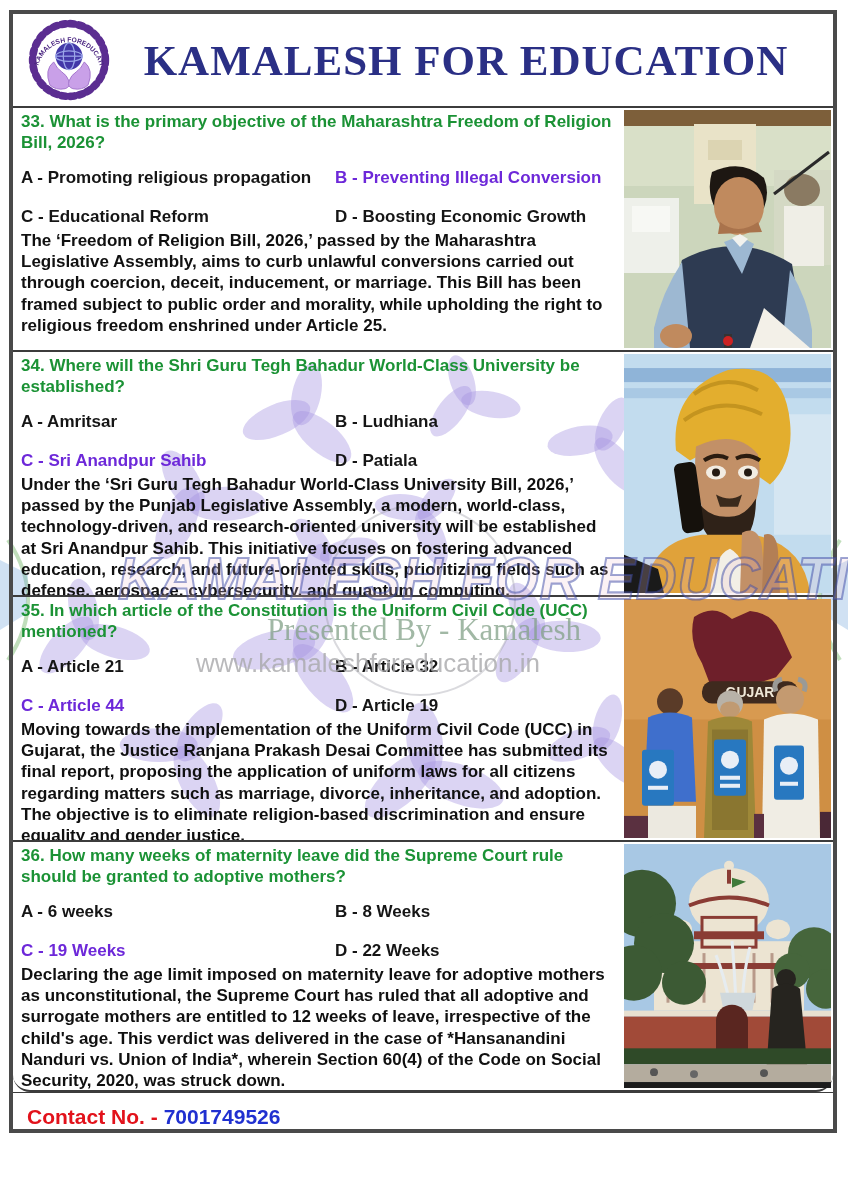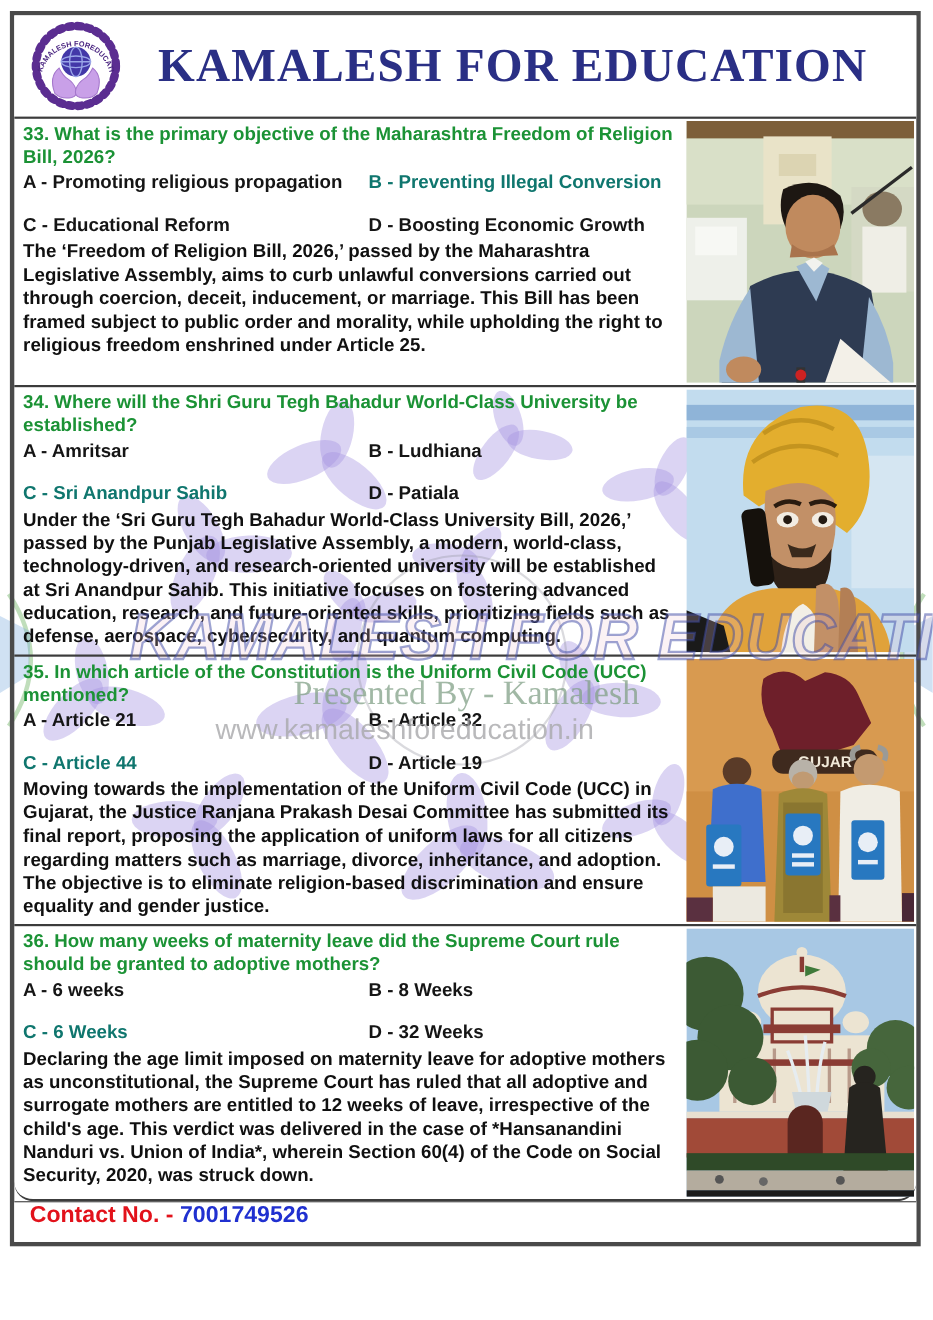--- a/index.html
+++ b/index.html
@@ -26,35 +26,35 @@
   
   .qsec{
     position:relative;display:flex;border-bottom:2px solid #3c3c3c;
     background:transparent;
   }
   .qsec:last-of-type{border-bottom:none;}
   .qtext{flex:1;padding:3px 10px 14px 8px;overflow:hidden;}
   .qtitle{font-size:17px;font-weight:bold;color:#1b9235;line-height:1.26;}
   .opts{
     display:grid;grid-template-columns:296px 1fr;column-gap:8px;row-gap:1px;
-    margin-top:2px;align-items:center;gap:18px;
+    margin-top:14px;align-items:center;gap:18px;
   }
   .opt{font-size:17px;font-weight:bold;color:#151515;line-height:1.22;}
-  .opt.correct{color:#0f766e;}
+  .opt.correct{color:#6d28d9;}
   .expl{font-size:17px;font-weight:bold;color:#101010;line-height:1.24;margin-top:3px;}
   .photo{
     flex:0 0 207px;width:207px;position:relative;padding:2px 2px 2px 0;
     display:flex;align-items:stretch;
   }
   .photo svg{width:100%;height:100%;display:block;}
   .h242{height:242px;} .h243{height:243px;} .h248{height:248px;border-radius:17px;}
   
   .footer{
     height:36px;border-top:1px solid #3c3c3c;background:#ffffff;
-    display:flex;align-items:flex-start;padding-left:14px;position:relative;z-index:2;
+    display:flex;align-items:flex-end;padding-left:14px;position:relative;z-index:2;
   }
   .contact-label{font-size:21px;font-weight:bold;color:#e2121b;}
   .contact-number{font-size:21px;font-weight:bold;color:#2030d0;margin-left:6px;}
   
   .leaves-layer{
     position:absolute;left:0;top:0;width:848px;height:1200px;z-index:1;
     pointer-events:none;
   }
   .wm-layer{
     position:absolute;left:0;top:0;width:848px;height:1200px;z-index:6;
@@ -278,22 +278,22 @@
       </svg>
     </div>
   </div>
 
   <div class="qsec h248">
     <div class="qtext">
       <div class="qtitle"><span>36.</span> <span>How many weeks of maternity leave did the Supreme Court rule should be granted to adoptive mothers?</span></div>
       <div class="opts">
         <div class="opt">A - 6 weeks</div>
         <div class="opt">B - 8 Weeks</div>
-        <div class="opt correct">C - 6 Weeks</div>
-        <div class="opt">D - 32 Weeks</div>
+        <div class="opt correct">C - 19 Weeks</div>
+        <div class="opt">D - 22 Weeks</div>
       </div>
       <div class="expl">Declaring the age limit imposed on maternity leave for adoptive mothers as unconstitutional, the Supreme Court has ruled that all adoptive and surrogate mothers are entitled to 12 weeks of leave, irrespective of the child's age. This verdict was delivered in the case of *Hansanandini Nanduri vs. Union of India*, wherein Section 60(4) of the Code on Social Security, 2020, was struck down.</div>
     </div>
     <div class="photo">
       <svg viewBox="0 0 207 246" preserveAspectRatio="none">
         <rect width="207" height="246" fill="#a8c8e4"></rect>
 
         <rect x="30" y="98" width="150" height="70" fill="#ece4d2"></rect>
         <ellipse cx="105" cy="58" rx="40" ry="34" fill="#ece4d2"></ellipse>
         <path d="M65,62 q40,-16 80,0" stroke="#8a3c34" stroke-width="4" fill="none"></path>

